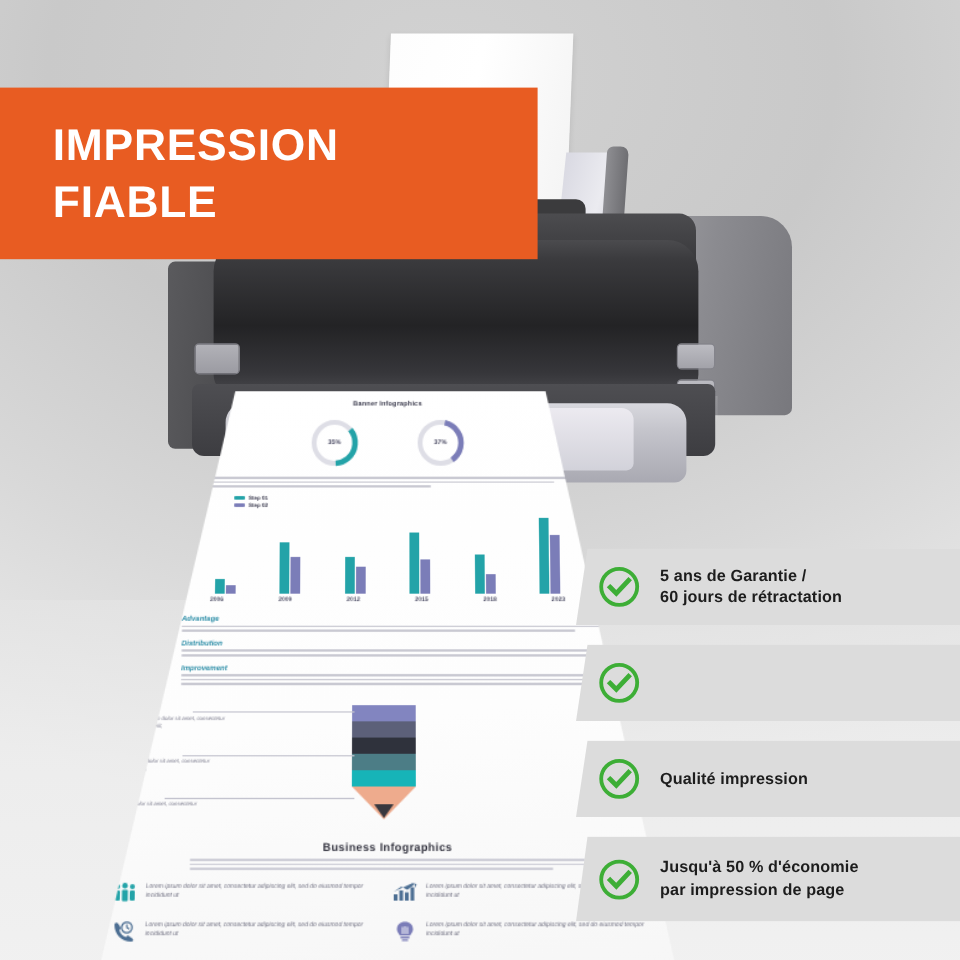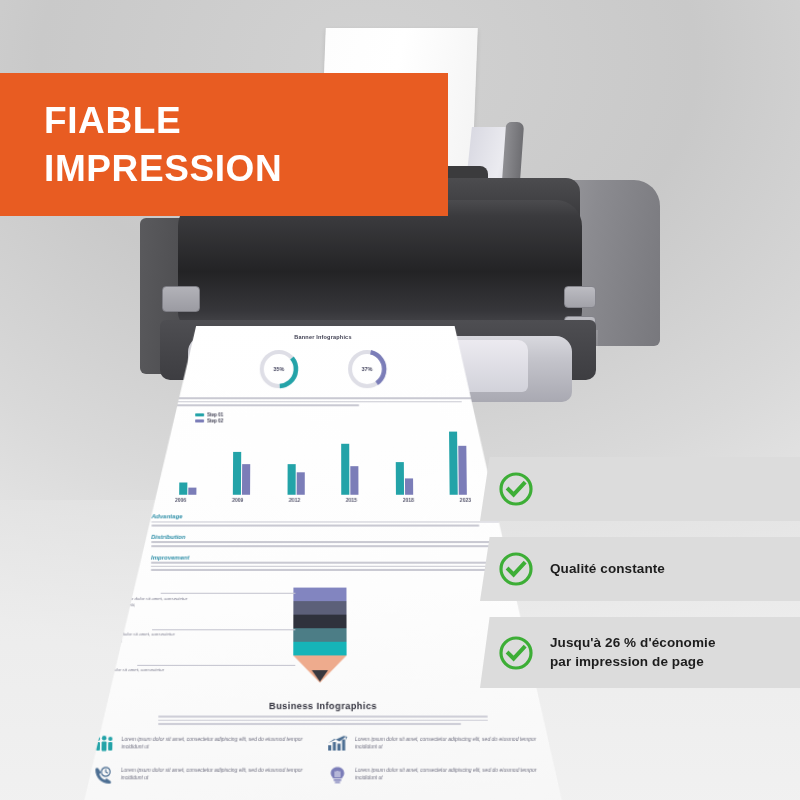--- a/index.html
+++ b/index.html
@@ -448,50 +448,60 @@
           </svg>
         </div>
         <div class="icon-text">Lorem ipsum dolor sit amet, consectetur adipiscing elit, sed do eiusmod tempor incididunt ut</div>
       </div>
     </div>
 
    </div>
   </div>
 
   <div class="features">
-
     <div class="feature">
       <span class="check-icon">
         <svg width="36" height="36" viewBox="0 0 36 36" aria-hidden="true">
           <circle cx="18" cy="18" r="15" fill="none" stroke="#3dae36" stroke-width="3.2"></circle>
           <path d="M10.5 18.4 L15.6 23.5 L25.8 12.6" fill="none" stroke="#3dae36" stroke-width="4" stroke-linecap="square" stroke-linejoin="miter"></path>
         </svg>
       </span>
+      <span class="feature-text">5 ans de Garantie /
+60 jours de rétractation</span>
     </div>
 
     <div class="feature">
       <span class="check-icon">
         <svg width="36" height="36" viewBox="0 0 36 36" aria-hidden="true">
           <circle cx="18" cy="18" r="15" fill="none" stroke="#3dae36" stroke-width="3.2"></circle>
           <path d="M10.5 18.4 L15.6 23.5 L25.8 12.6" fill="none" stroke="#3dae36" stroke-width="4" stroke-linecap="square" stroke-linejoin="miter"></path>
         </svg>
       </span>
-      <span class="feature-text">Qualité constante</span>
     </div>
 
     <div class="feature">
       <span class="check-icon">
         <svg width="36" height="36" viewBox="0 0 36 36" aria-hidden="true">
           <circle cx="18" cy="18" r="15" fill="none" stroke="#3dae36" stroke-width="3.2"></circle>
           <path d="M10.5 18.4 L15.6 23.5 L25.8 12.6" fill="none" stroke="#3dae36" stroke-width="4" stroke-linecap="square" stroke-linejoin="miter"></path>
         </svg>
       </span>
-      <span class="feature-text">Jusqu'à 26 % d'économie
+      <span class="feature-text">Qualité impression</span>
+    </div>
+
+    <div class="feature">
+      <span class="check-icon">
+        <svg width="36" height="36" viewBox="0 0 36 36" aria-hidden="true">
+          <circle cx="18" cy="18" r="15" fill="none" stroke="#3dae36" stroke-width="3.2"></circle>
+          <path d="M10.5 18.4 L15.6 23.5 L25.8 12.6" fill="none" stroke="#3dae36" stroke-width="4" stroke-linecap="square" stroke-linejoin="miter"></path>
+        </svg>
+      </span>
+      <span class="feature-text">Jusqu'à 50 % d'économie
 par impression de page</span>
     </div>
   </div>
 
   <div class="banner">
+    <div class="banner-line">IMPRESSION</div>
     <div class="banner-line">FIABLE</div>
-    <div class="banner-line">IMPRESSION</div>
   </div>
 
 </div>
 
 </body></html>

